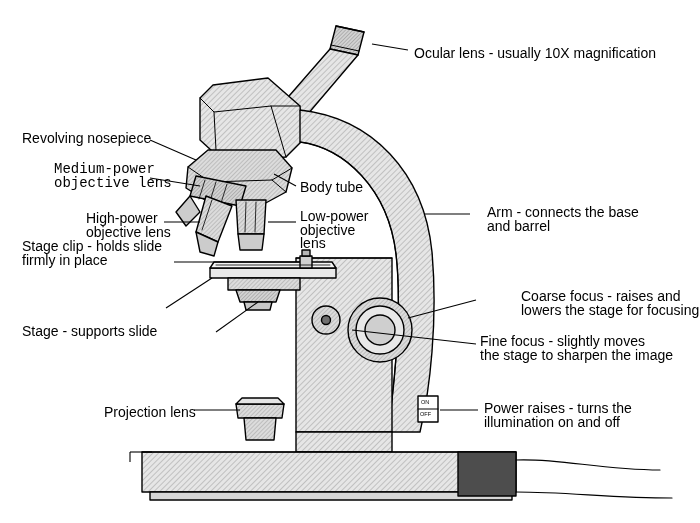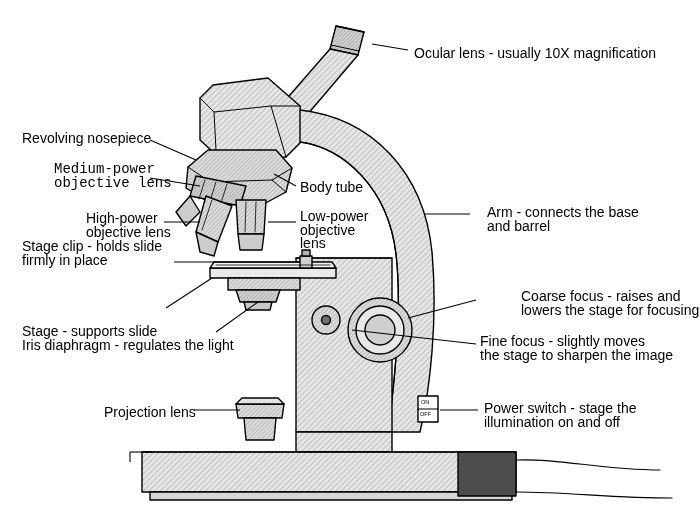--- a/index.html
+++ b/index.html
@@ -239,24 +239,23 @@
 firmly in place</div>
 
   <div class="label right" style="left:480px; top:290px;margin-left:41px;">Coarse focus - raises and
 lowers the stage for focusing</div>
 
   <div class="label left" style="left:22px; top:303px;margin-top:22px;">Stage - supports slide</div>
 
   <div class="label right" style="left:480px; top:335px;">Fine focus - slightly moves
 the stage to sharpen the image</div>
 
-  <div class="label left" style="left:22px; top:339px;">Iris diaphragm - regulates the light</div>
 
   <div class="label left" style="left:104px; top:406px;text-align:right;">Projection lens</div>
 
-  <div class="label right" style="left:484px; top:402px;">Power switch - stage the
+  <div class="label right" style="left:484px; top:402px;">Power raises - turns the
 illumination on and off</div>
 
 
   <div class="sw-text" style="left:421px; top:399px;">ON</div>
   <div class="sw-text" style="left:420px; top:411px;">OFF</div>
 
 </div>
 
 </body></html>

